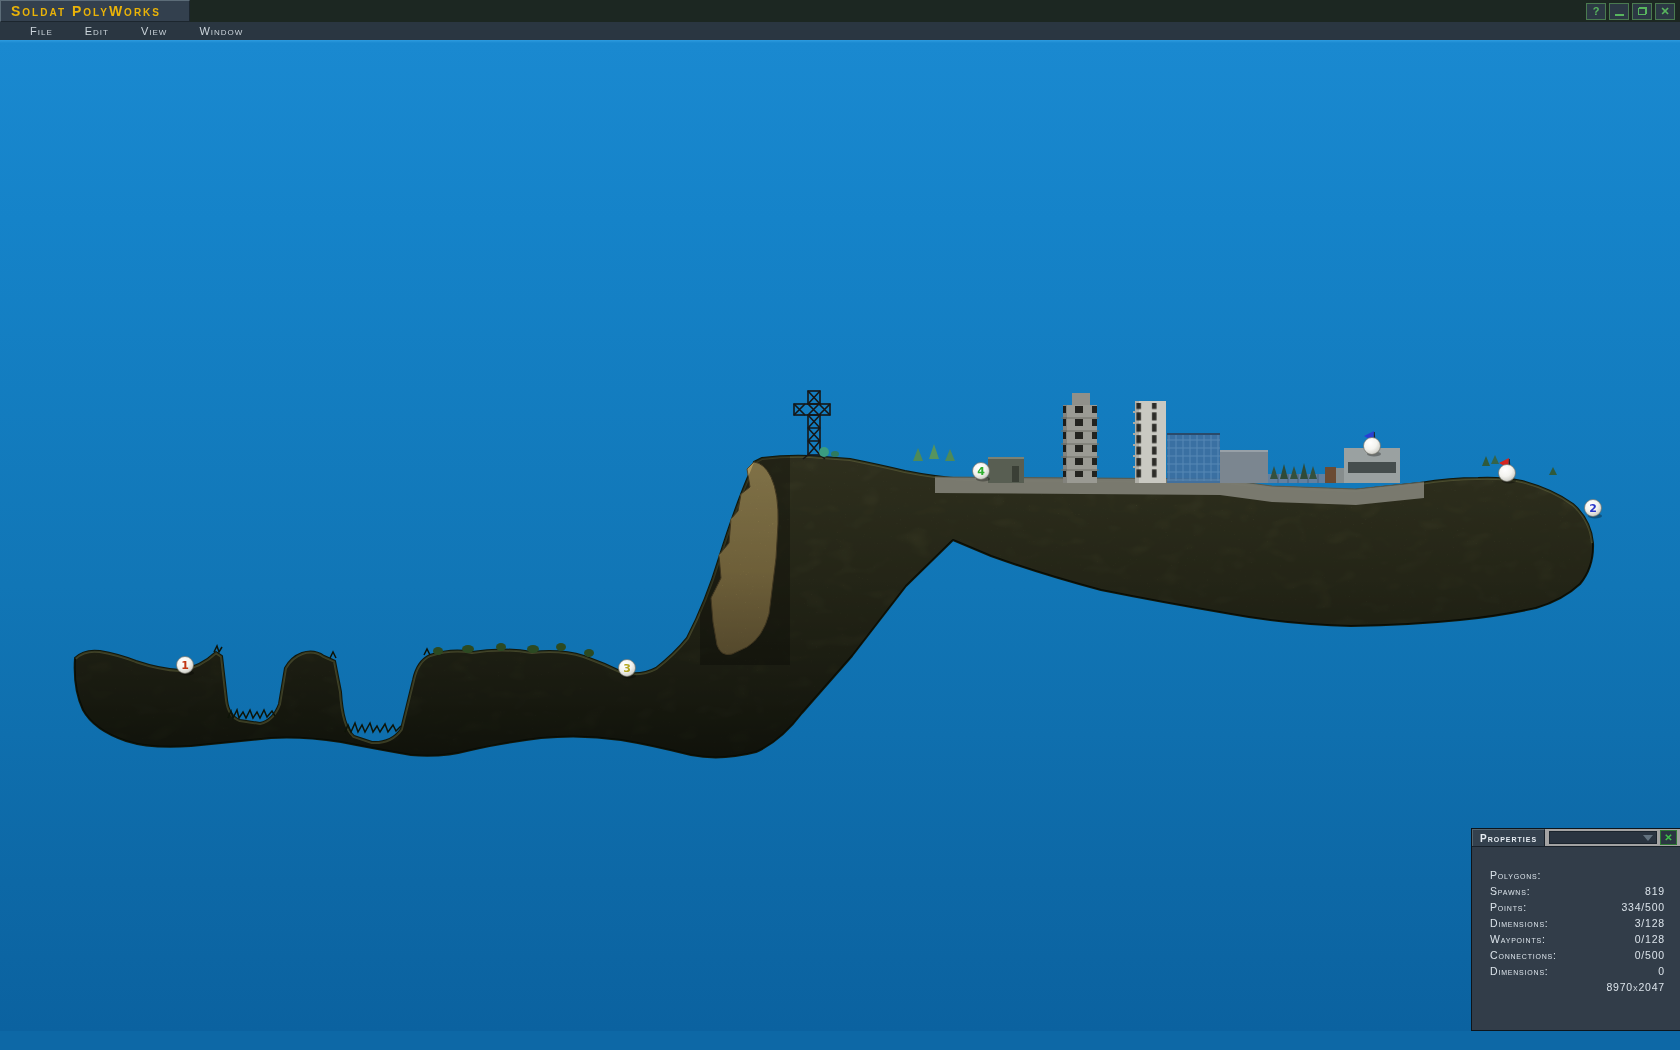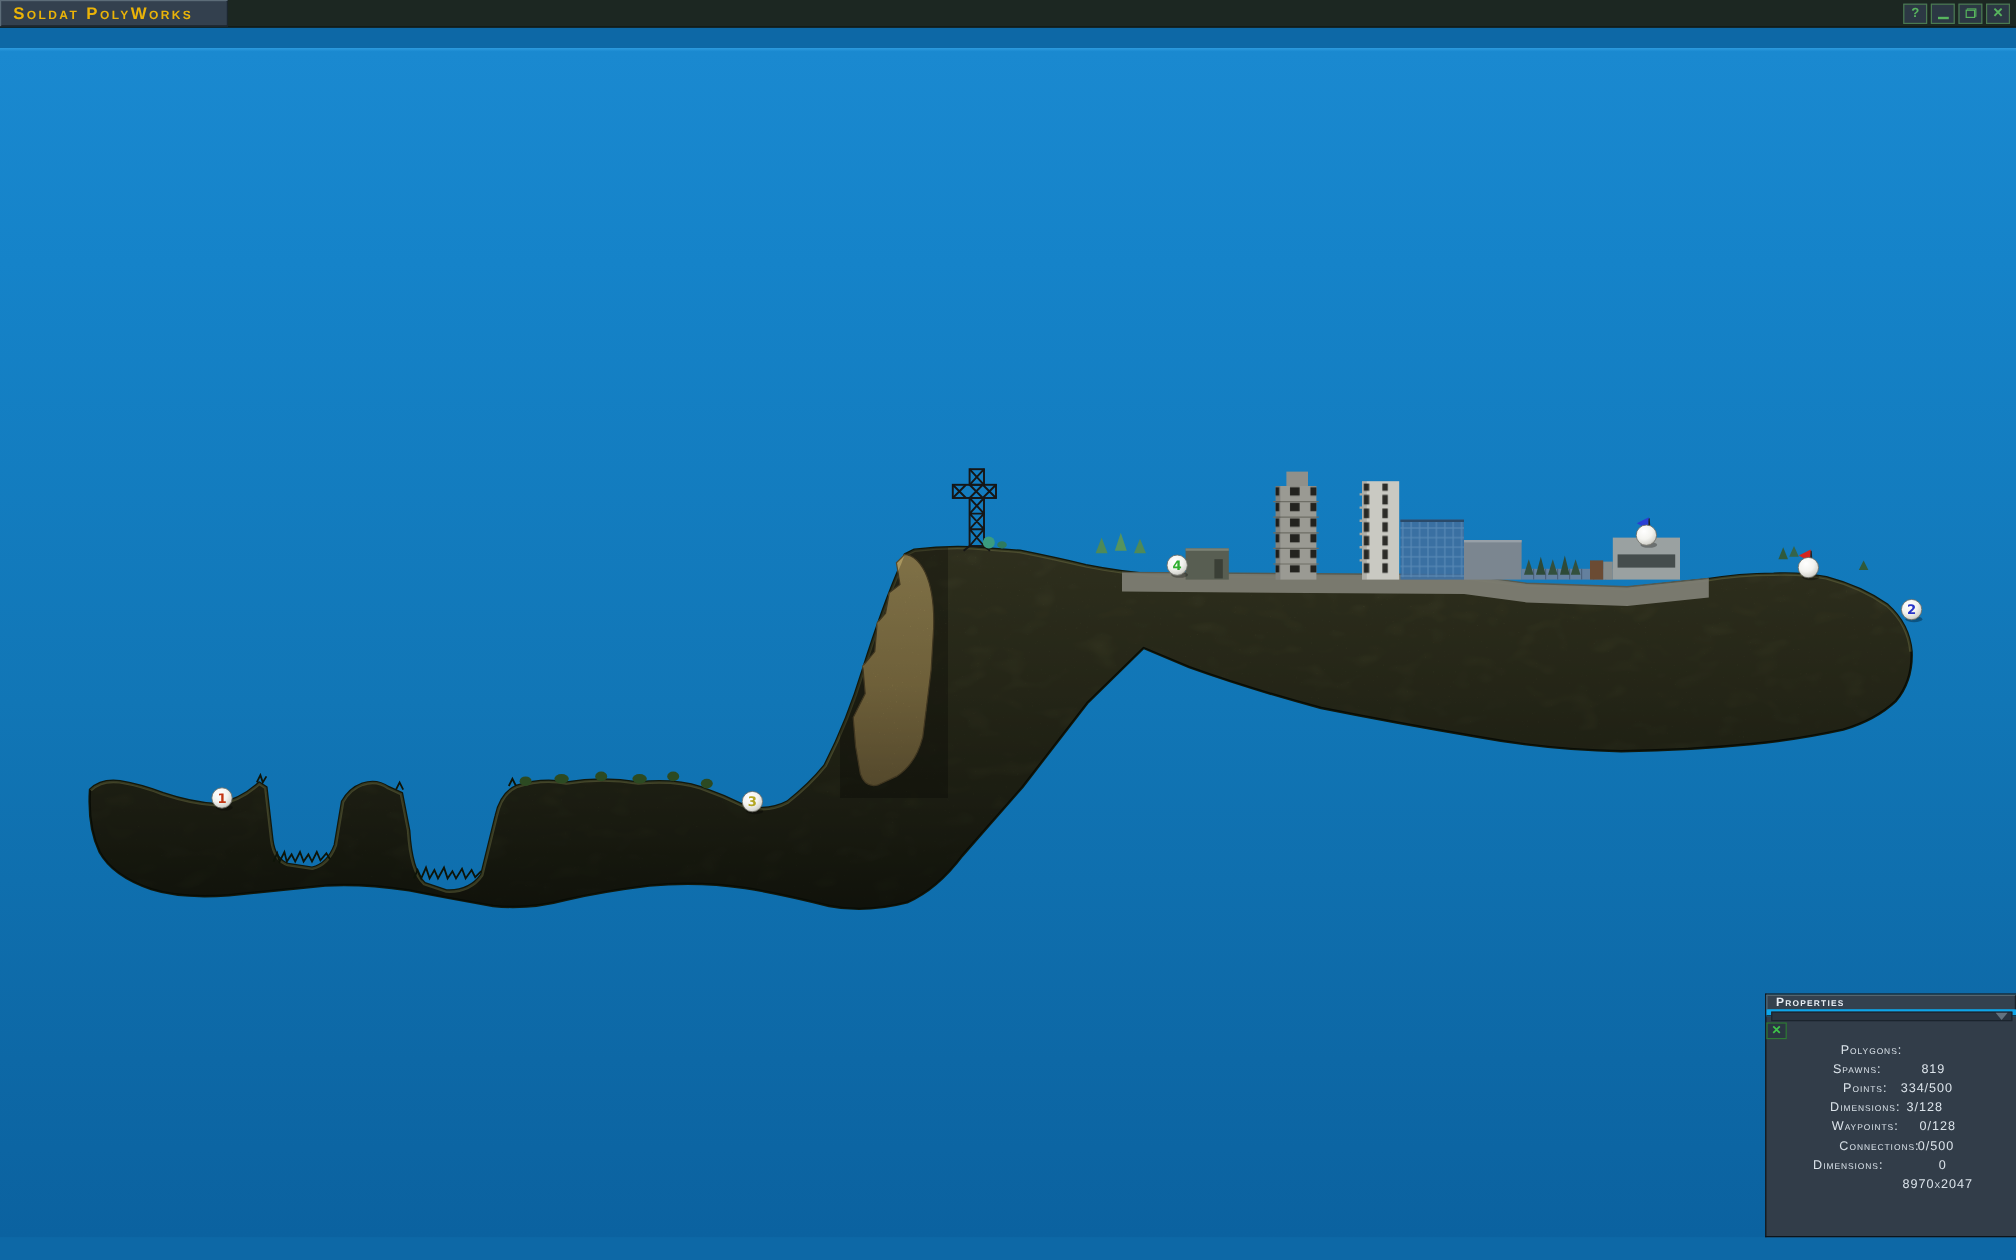--- a/index.html
+++ b/index.html
@@ -26,32 +26,32 @@
   .menu-item{padding:0 16px;cursor:default;}
 
   
   .canvas{position:absolute;top:40px;left:0;right:0;bottom:19px;z-index:0;
     background:linear-gradient(180deg,#2d9bdf 0px,#1a89d0 3px,#1583c9 18%,#1176b6 55%,#0d68a6 85%,#0b62a0 100%);}
   svg.scene{position:absolute;top:0;left:0;z-index:1;}
 
   
   .panel{position:absolute;left:1471px;top:828px;right:0;bottom:19px;background:#323d49;
     border:1px solid #0d141a;border-right:none;z-index:5;}
-  .panel-titlebar{height:17px;background:#0ea5e9;display:flex;align-items:stretch;border-bottom:1px solid #18212a;flex-direction:column;}
+  .panel-titlebar{height:17px;background:#a3a3a3;display:flex;align-items:stretch;border-bottom:1px solid #18212a;}
   .panel-title-box{background:#34414e;border-right:1px solid #18212a;border-top:1px solid #55656f;
     border-left:1px solid #55656f;display:flex;align-items:center;padding:0 7px;}
   .panel-title{font-variant:small-caps;font-size:10px;font-weight:bold;letter-spacing:1px;color:#e7edf3;}
   .panel-dropdown{flex:1;height:11px;margin:2px 3px 0 4px;background:#2a3440;border:1px solid #1b242d;
     display:flex;justify-content:flex-end;align-items:center;}
   .dd-triangle{width:0;height:0;border-left:5px solid transparent;border-right:5px solid transparent;
     border-top:6px solid #63727f;margin-right:3px;}
   .panel-close{width:15px;height:13px;margin:1px 3px 0 0;background:#2b3642;border:1px solid #2f7a35;
     color:#3fc44a;font-size:10px;font-weight:bold;display:flex;align-items:center;justify-content:center;}
   .panel-body{padding:20px 15px 0 18px;}
-  .prow{display:flex;justify-content:center;height:16px;line-height:16px;
+  .prow{display:flex;justify-content:space-between;height:16px;line-height:16px;
     font-variant:small-caps;font-size:10.5px;letter-spacing:0.8px;color:#dbe3ea;gap:16px;}
   .prow .pv{text-align:right;margin-top:16px;}
 
   
   .statusbar{position:absolute;left:0;right:0;bottom:0;height:19px;background:#2c3843;z-index:7;
     color:#dfe6ec;font-variant:small-caps;font-size:11px;letter-spacing:0.6px;}
   .statusbar span{position:absolute;top:2px;white-space:nowrap;}
   .status-file{left:11px;}
   .status-zoom{left:161px;}
   .status-mode{left:273px;}
@@ -263,20 +263,26 @@
       </div>
       <div class="win-btn">
         <span class="glyph-restore"></span>
       </div>
       <div class="win-btn">
         <span>✕</span>
       </div>
     </div>
   </div>
 
+  <div class="menubar">
+    <span class="menu-item">File</span>
+    <span class="menu-item">Edit</span>
+    <span class="menu-item">View</span>
+    <span class="menu-item">Window</span>
+  </div>
 
   <div class="panel">
     <div class="panel-titlebar">
       <div class="panel-title-box">
         <span class="panel-title">Properties</span>
       </div>
       <div class="panel-dropdown">
         <span class="dd-triangle"></span>
       </div>
       <div class="panel-close">

